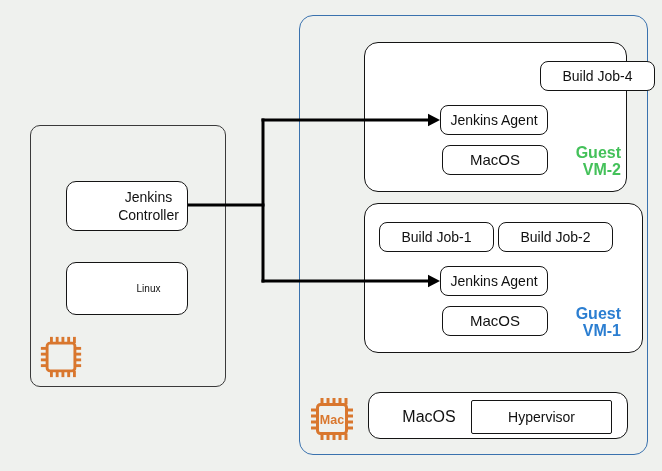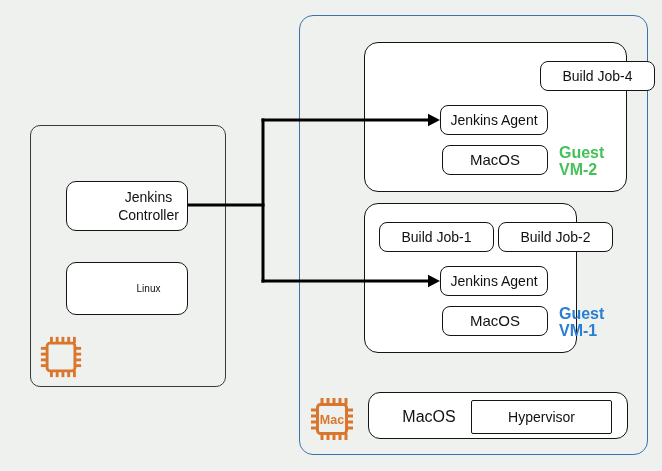--- a/index.html
+++ b/index.html
@@ -48,21 +48,21 @@
     text-align:center;
     white-space:pre-line;
     line-height:1.3;
   }
   .node.r10 { border-radius:10px;padding-left:43px; }
   .node.r14 { border-radius:2px; }
   .vm-label {
     position:absolute;
     font-size:16px;
     font-weight:600;
-    text-align:left;
+    text-align:right;
     white-space:pre-line;
     line-height:1.05;
   }
   .plain-label {
     position:absolute;
     display:flex;
     align-items:center;
     justify-content:center;
     font-size:16px;
     color:#101010;
@@ -113,21 +113,21 @@
   <div class="blue-box" style="left:299px; top:15px; width:349px; height:440px;"></div>
 
   <div class="vm-box" style="left:364px; top:42px; width:263px; height:150px;">
     <div class="node" style="left:137px; top:18px; width:115px; height:30px;margin-left:38px;">Build Job-4</div>
     <div class="node" style="left:75px; top:62px; width:108px; height:30px;">Jenkins Agent</div>
     <div class="node" style="left:77px; top:102px; width:106px; height:30px; font-size:15px;">MacOS</div>
     <div class="vm-label" style="left: 194px; top: 102px; width: 62px; color: rgb(68, 193, 90);">Guest
 VM-2</div>
   </div>
 
-  <div class="vm-box" style="left:364px; top:203px; width:213px; height:150px;padding-left:6px;">
+  <div class="vm-box" style="left:364px; top:203px; width:279px; height:150px;padding-left:6px;">
     <div class="node" style="left:14px; top:18px; width:115px; height:30px;">Build Job-1</div>
     <div class="node" style="left:133px; top:18px; width:115px; height:30px;">Build Job-2</div>
     <div class="node" style="left:75px; top:62px; width:108px; height:30px;">Jenkins Agent</div>
     <div class="node" style="left:77px; top:102px; width:106px; height:30px; font-size:15px;">MacOS</div>
     <div class="vm-label" style="left: 194px; top: 102px; width: 62px; color: rgb(43, 126, 209);">Guest
 VM-1</div>
   </div>
 
   <div class="vm-box" style="left:368px; top:392px; width:260px; height:47px; border-radius:12px;">
     <div class="plain-label" style="left:22px; top:0; width:76px; height:47px;">MacOS</div>

